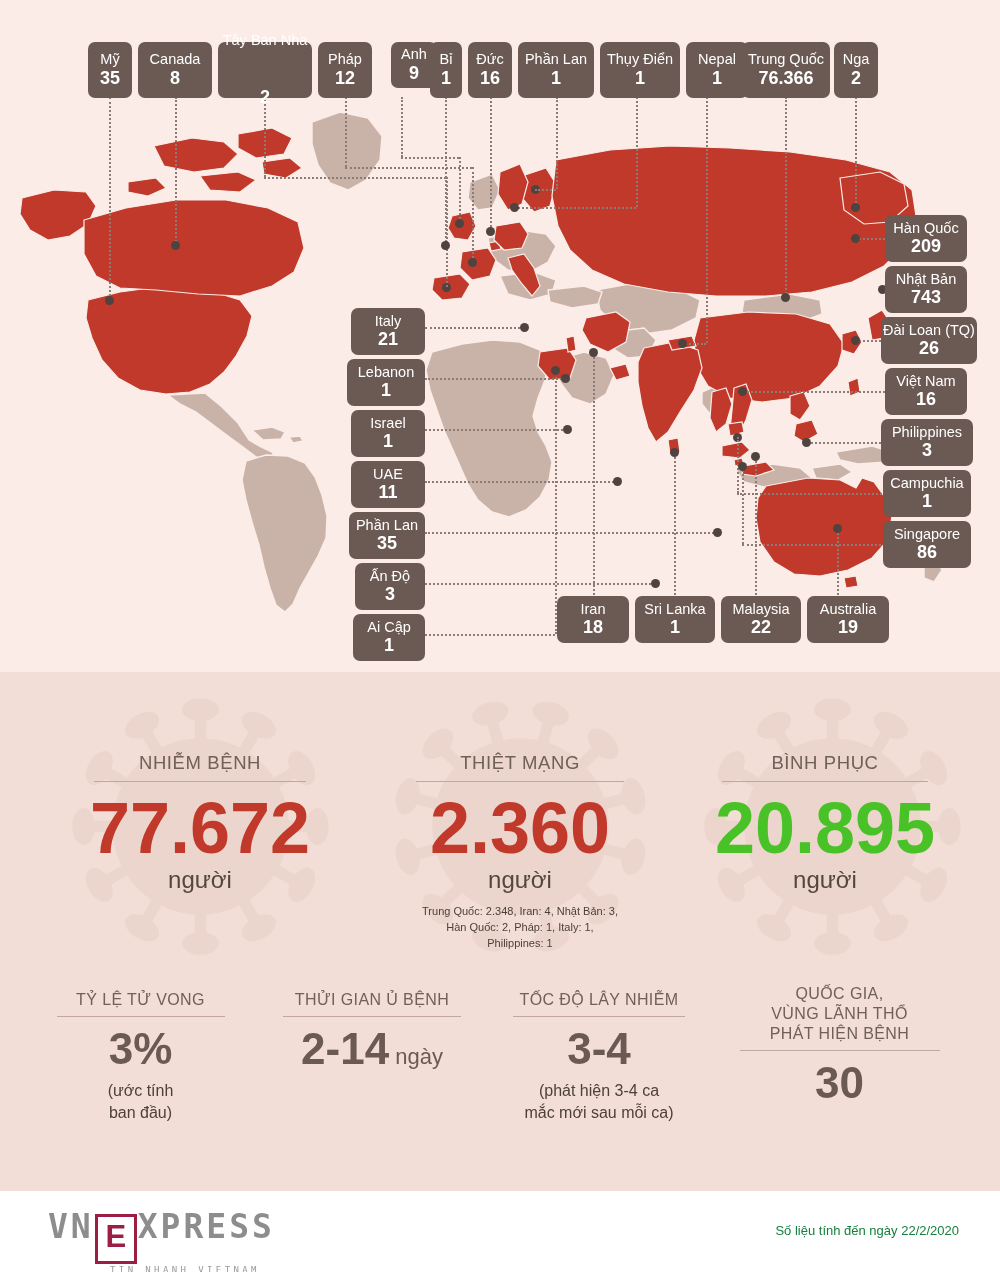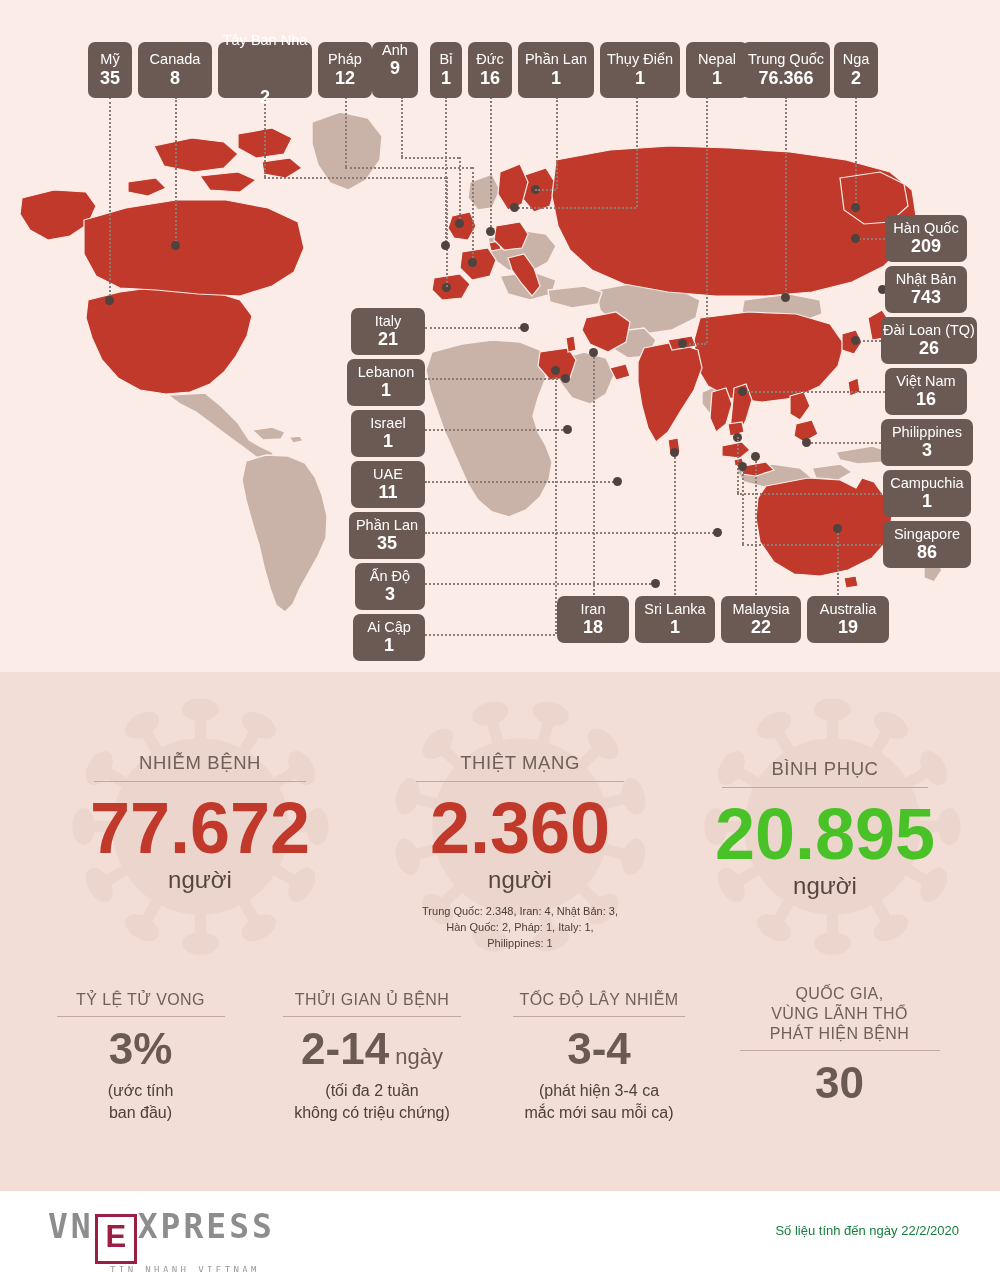--- a/index.html
+++ b/index.html
@@ -312,21 +312,21 @@
     <span class="t-val">8</span>
   </div>
   <div class="tag" style="left:218px;top:42px;width:94px;height:56px;gap:38px;">
     <span class="t-name">Tây Ban Nha</span>
     <span class="t-val">2</span>
   </div>
   <div class="tag" style="left:318px;top:42px;width:54px;height:56px;">
     <span class="t-name">Pháp</span>
     <span class="t-val">12</span>
   </div>
-  <div class="tag" style="left:372px;top:42px;width:46px;height:56px;justify-content:flex-end;">
+  <div class="tag" style="left:391px;top:42px;width:46px;height:46px;">
     <span class="t-name">Anh</span>
     <span class="t-val">9</span>
   </div>
   <div class="tag" style="left:430px;top:42px;width:32px;height:56px;">
     <span class="t-name">Bỉ</span>
     <span class="t-val">1</span>
   </div>
   <div class="tag" style="left:468px;top:42px;width:44px;height:56px;">
     <span class="t-name">Đức</span>
     <span class="t-val">16</span>
@@ -606,21 +606,21 @@
   <div class="stat-top" style="left:330px;top:80px;width:380px;">
     <div class="stat-head">THIỆT MẠNG</div>
     <div class="rule" style="width:208px;"></div>
     <div class="bignum red" style="font-size:72px;">2.360</div>
     <div class="unit">người</div>
     <div class="breakdown">Trung Quốc: 2.348, Iran: 4, Nhật Bản: 3,
 Hàn Quốc: 2, Pháp: 1, Italy: 1,
 Philippines: 1</div>
   </div>
 
-  <div class="stat-top" style="left:650px;top:86px;width:350px;text-align:center;">
+  <div class="stat-top" style="left:650px;top:80px;width:350px;text-align:center;">
     <div class="stat-head">BÌNH PHỤC</div>
     <div class="rule" style="width:206px;"></div>
     <div class="bignum green" style="font-size:72px;">20.895</div>
     <div class="unit">người</div>
   </div>
 
   <div class="stat-bot" style="left:28px;top:318px;width:225px;">
     <div class="sb-head">TỶ LỆ TỬ VONG</div>
     <div class="sb-rule" style="width:168px;"></div>
     <div class="sb-val">
@@ -629,22 +629,20 @@
     <div class="sb-note">(ước tính
 ban đầu)</div>
   </div>
 
   <div class="stat-bot" style="left:252px;top:318px;width:240px;">
     <div class="sb-head">THỬI GIAN Ủ BỆNH</div>
     <div class="sb-rule" style="width:178px;"></div>
     <div class="sb-val">
       <span>2-14</span><span class="sfx"> ngày</span>
     </div>
-    <div class="sb-note">(tối đa 2 tuần
-không có triệu chứng)</div>
   </div>
 
   <div class="stat-bot" style="left:484px;top:318px;width:230px;">
     <div class="sb-head">TỐC ĐỘ LÂY NHIỄM</div>
     <div class="sb-rule" style="width:172px;"></div>
     <div class="sb-val">
       <span>3-4</span><span class="sfx"></span>
     </div>
     <div class="sb-note">(phát hiện 3-4 ca
 mắc mới sau mỗi ca)</div>

